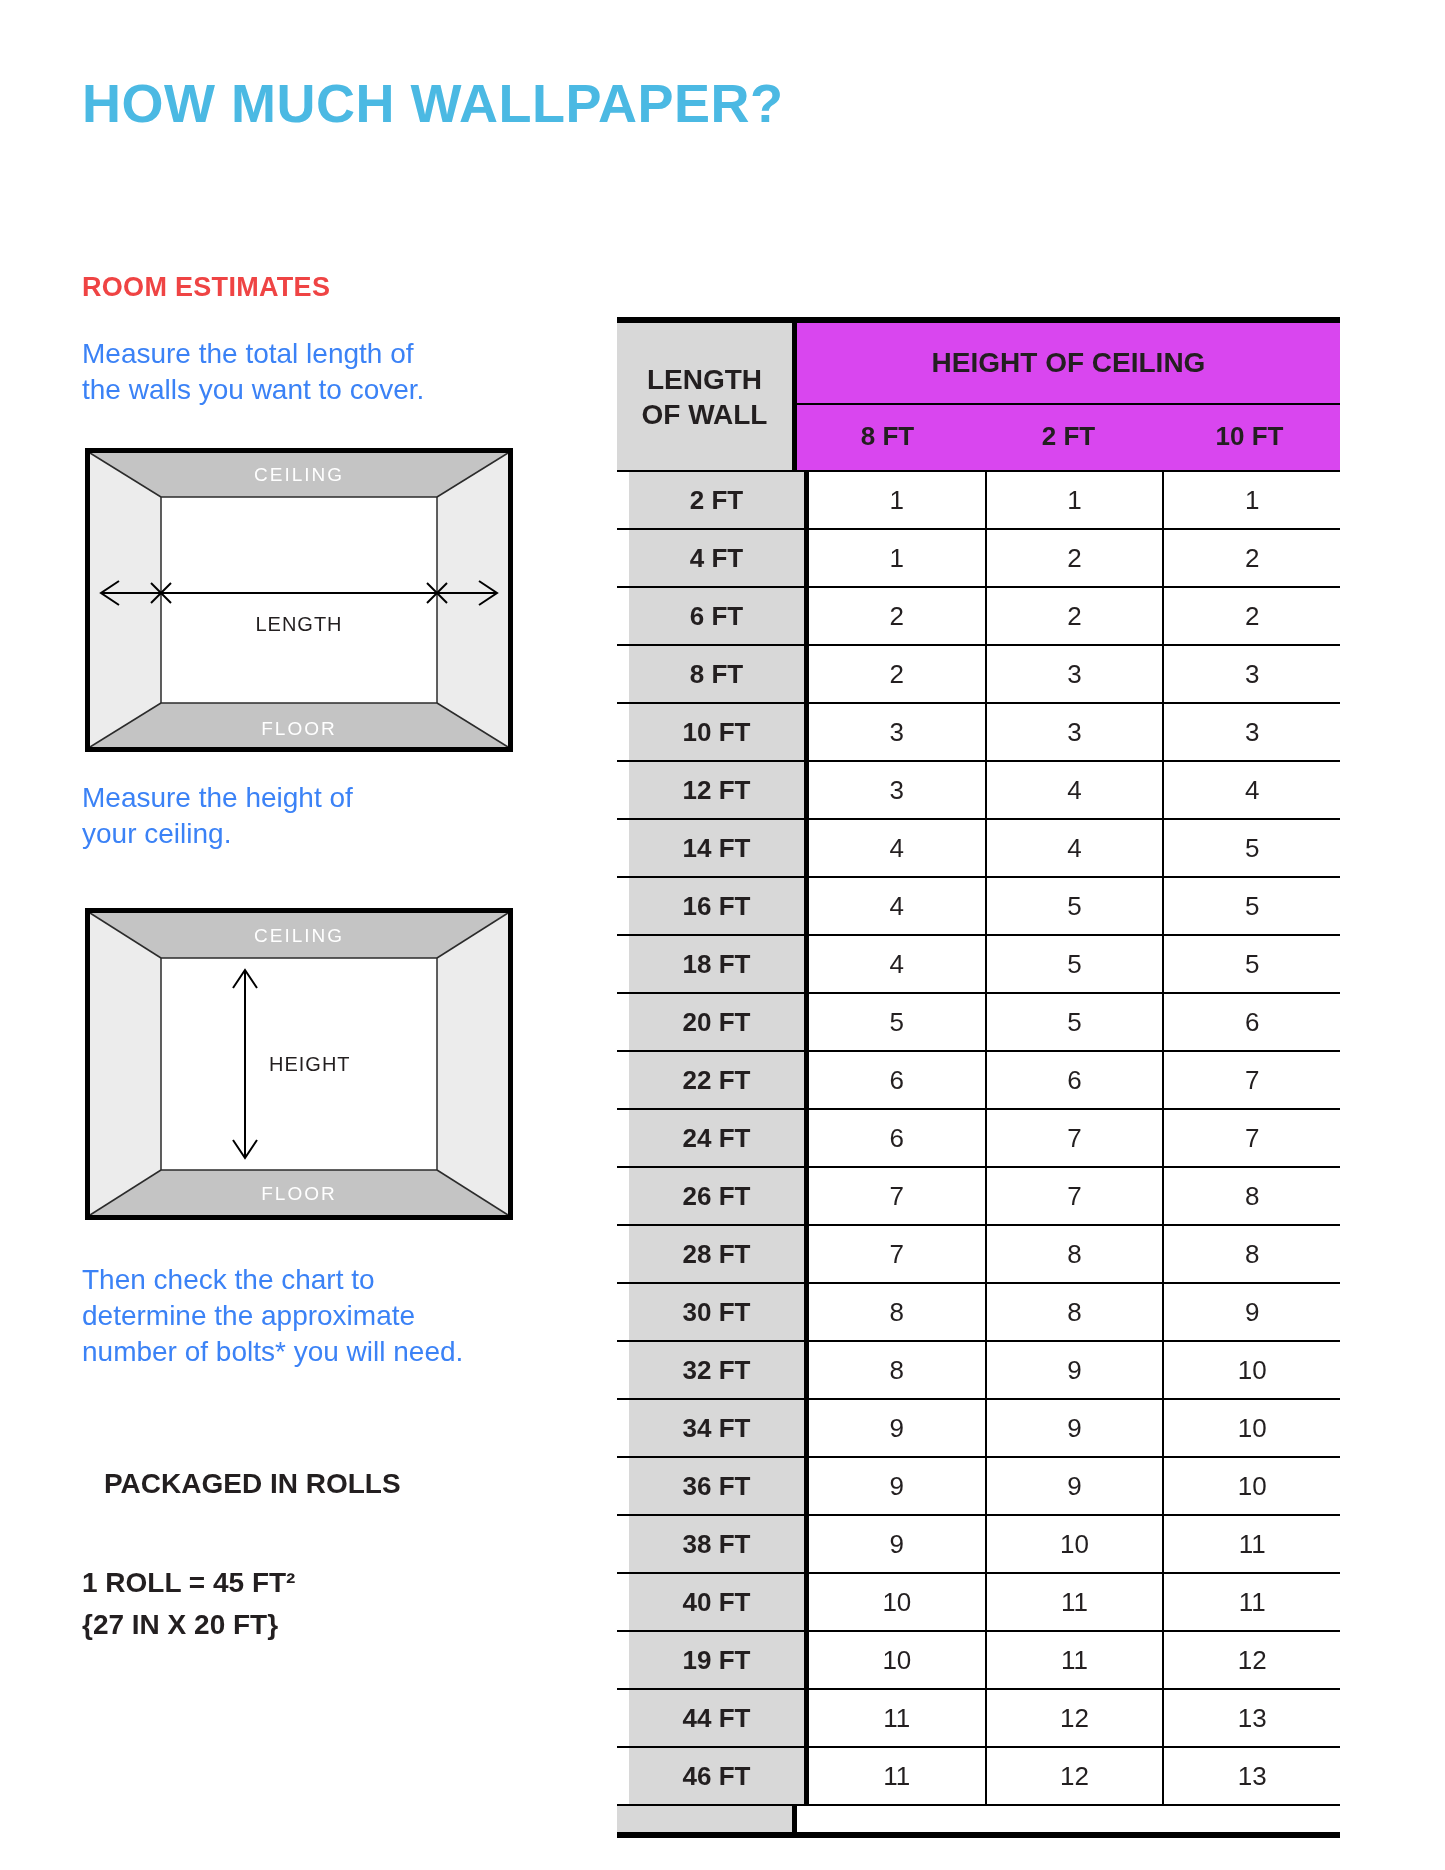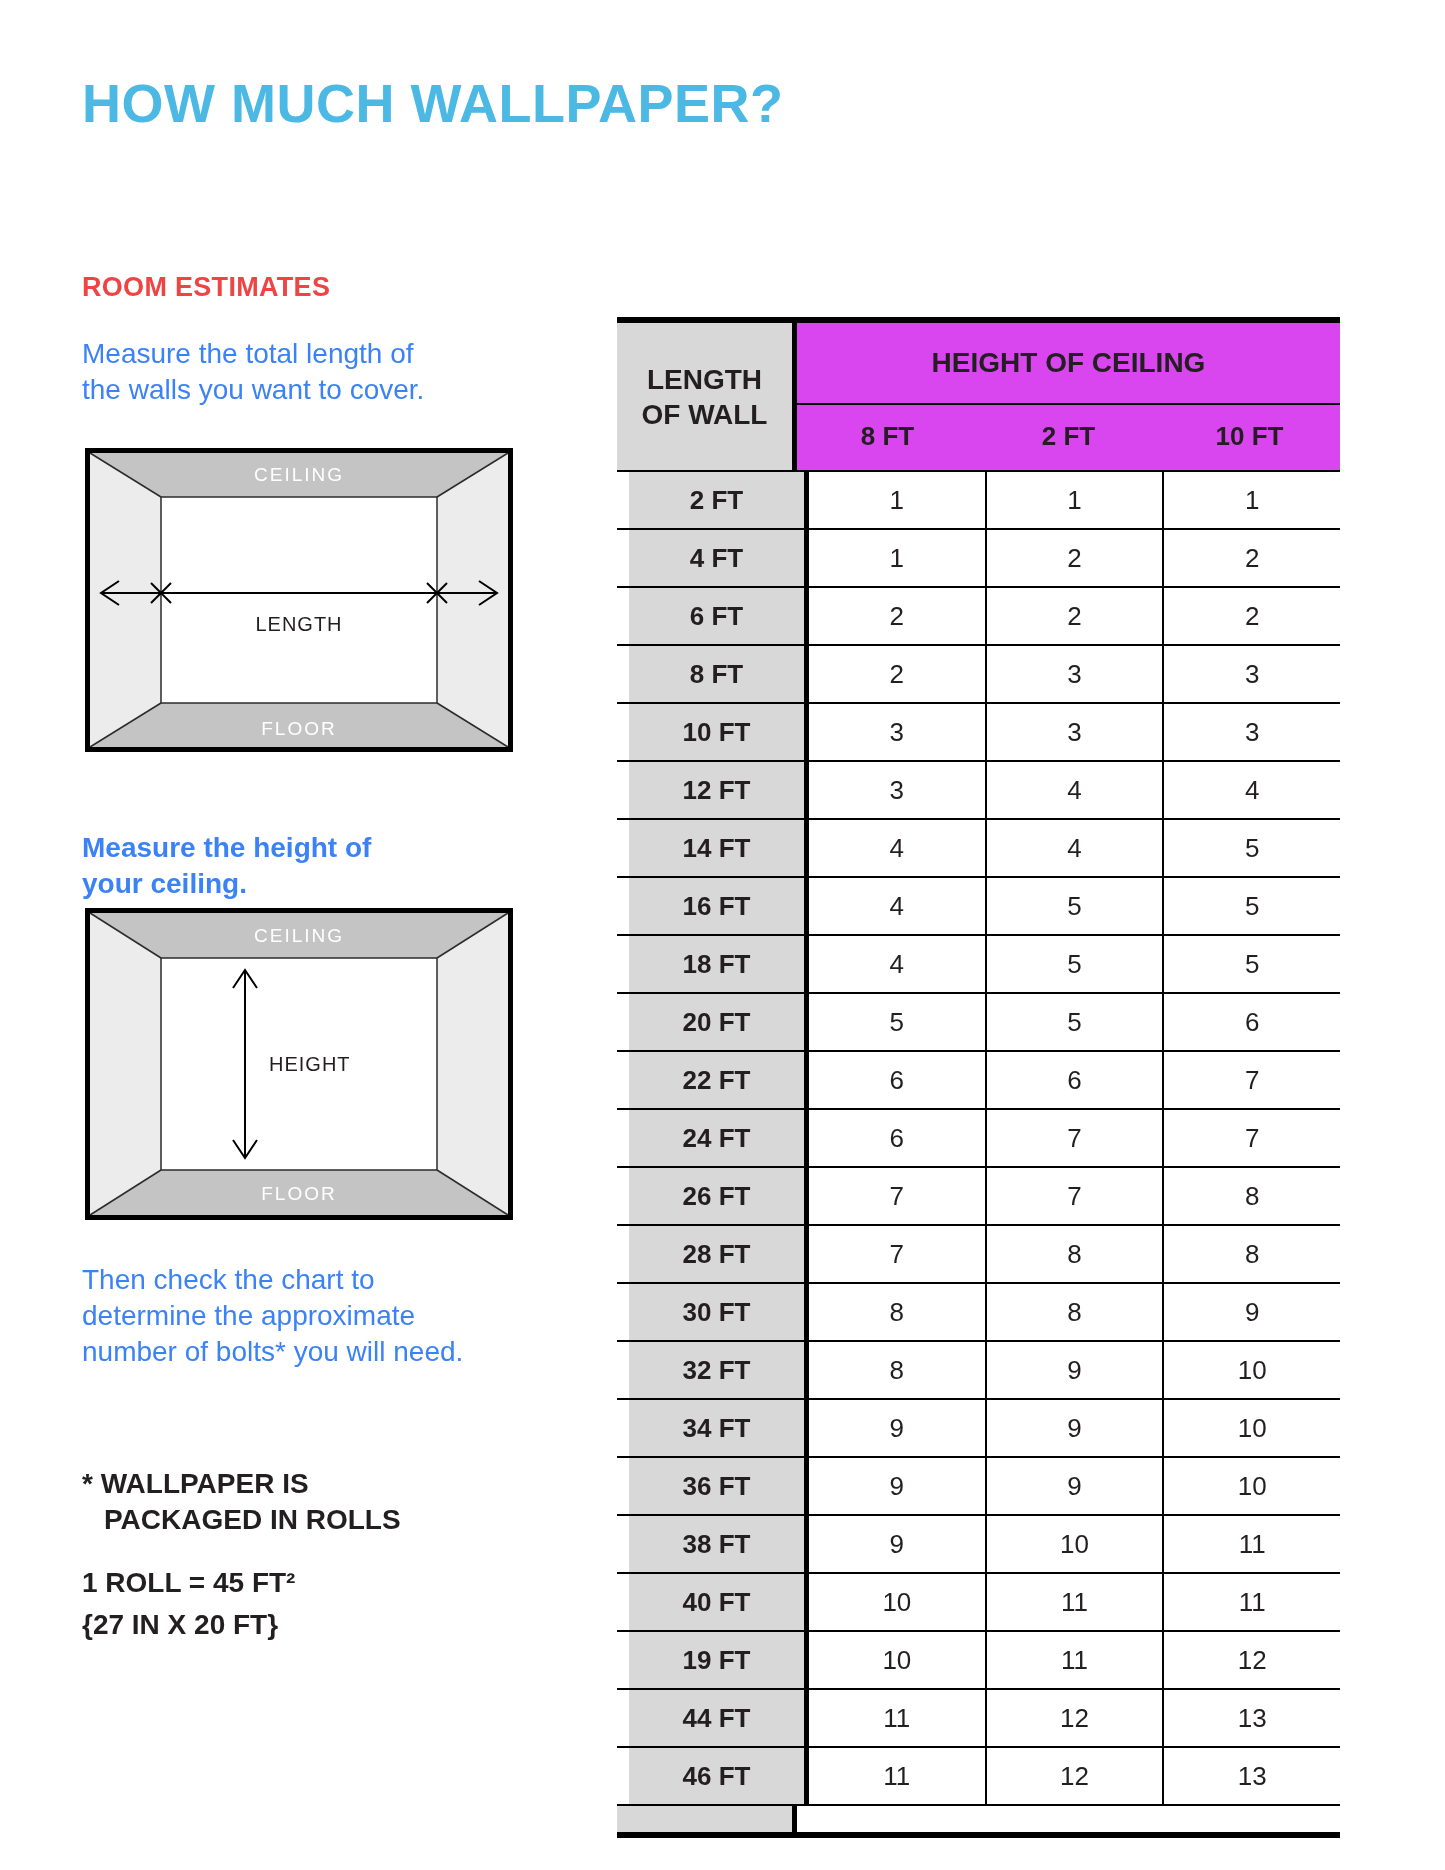--- a/index.html
+++ b/index.html
@@ -47,21 +47,21 @@
   }
 
   .para {
     position: absolute;
     left: 82px;
     font-size: 28px;
     line-height: 1.28;
     color: #3b82f6;
   }
   .para1 { top: 336px; }
-  .para2 { top: 830px; font-weight: bold; }
+  .para2 { top: 780px; }
   .para3 { top: 1262px; }
 
   .diagram {
     position: absolute;
     left: 85px;
   }
   .diagram1 { top: 448px; }
   .diagram2 { top: 908px; }
 
   .footnote {
@@ -221,21 +221,20 @@
       <text x="214" y="292" text-anchor="middle" font-size="19" letter-spacing="2" fill="#ffffff">FLOOR</text>
       <text x="184" y="163" text-anchor="start" font-size="20" letter-spacing="1" fill="#231F20">HEIGHT</text>
     </svg>
   </div>
 
   <div class="para para3 pre">Then check the chart to
 determine the approximate
 number of bolts* you will need.</div>
 
   <div class="footnote">
-    <div class="line1">* WALLPAPER IS</div>
     <div class="line2">PACKAGED IN ROLLS</div>
   </div>
 
   <div class="roll-info">
     <div>1 ROLL = 45 FT²</div>
     <div>{27 IN X 20 FT}</div>
   </div>
 
   <div class="rolls-table">
     <div class="thead">

